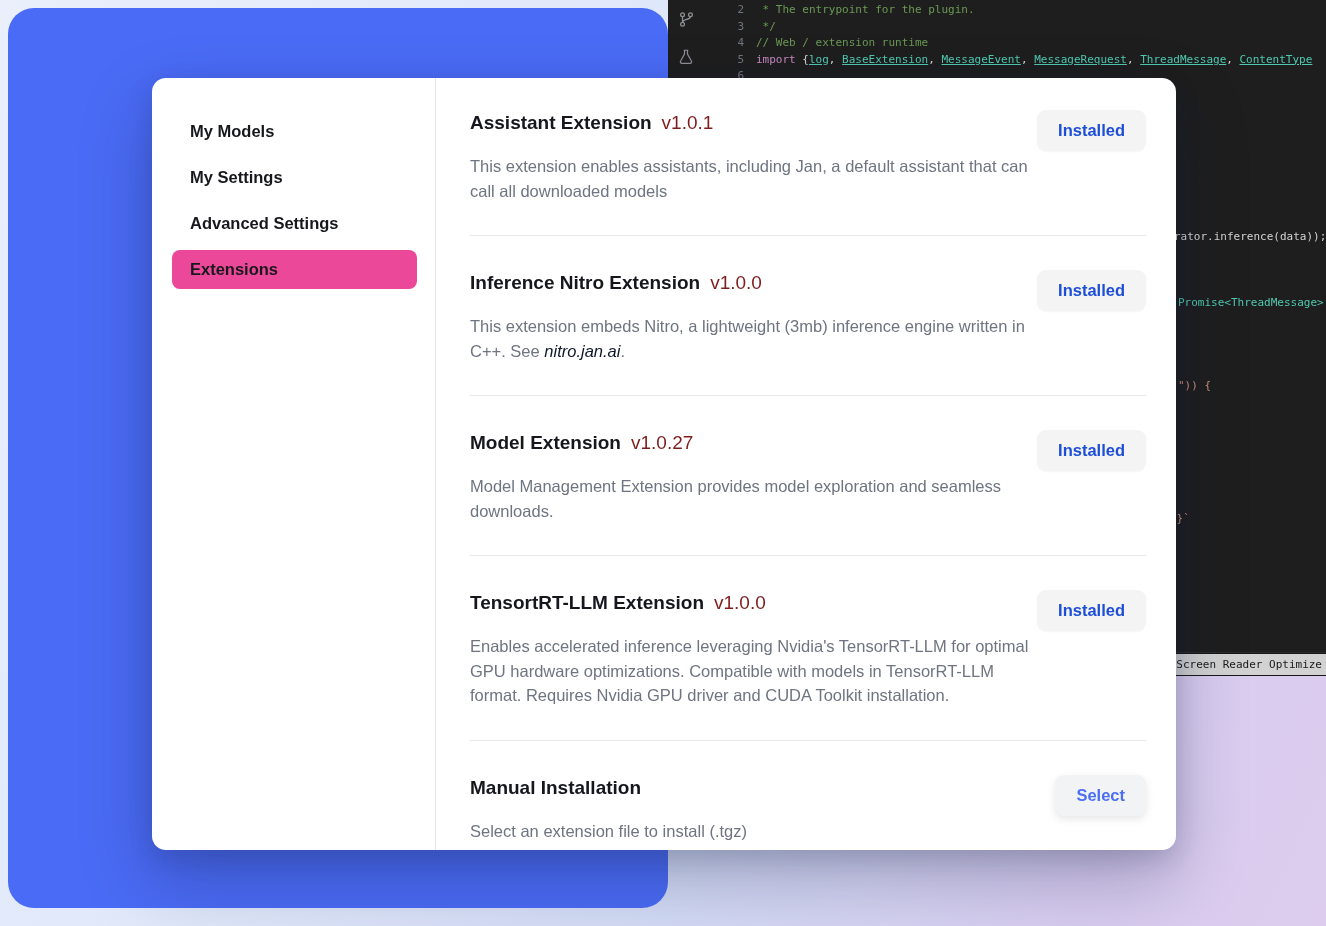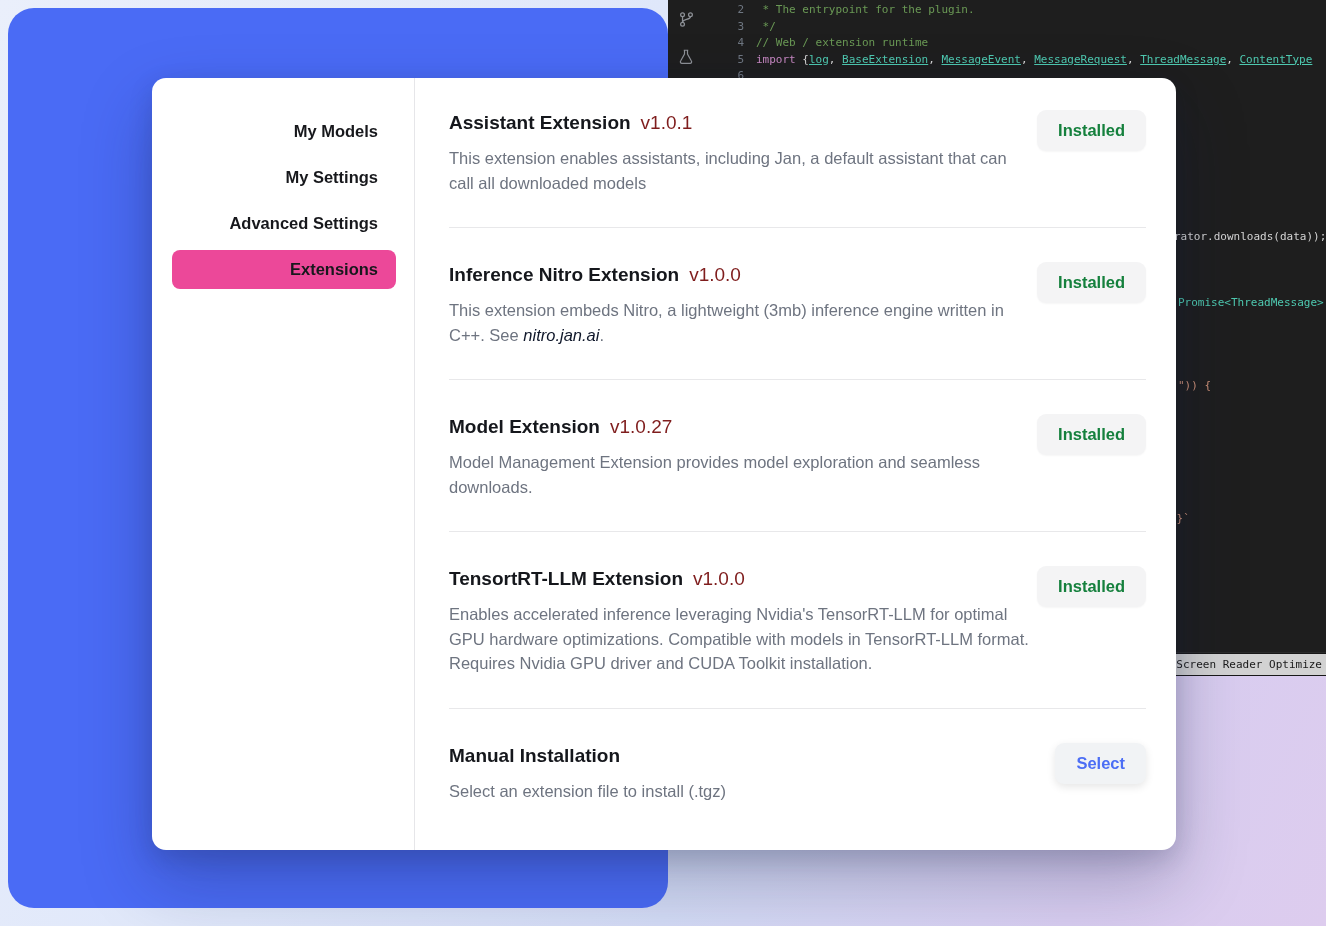--- a/index.html
+++ b/index.html
@@ -52,43 +52,43 @@
     padding:4px 10px; margin-right:-6px; white-space:nowrap;
   }
 
   
   .modal {
     position:absolute; left:152px; top:78px; width:1024px; height:772px;
     background:#ffffff; border-radius:14px;
     box-shadow:0 30px 70px rgba(20,30,70,.28), 0 8px 24px rgba(20,30,70,.16);
     display:flex; overflow:hidden;
   }
-  .nav { width:263px; flex-shrink:0; border-right:1px solid #e6e6e9; padding:34px 18px 0 20px;text-align:right; }
+  .nav { width:284px; flex-shrink:0; border-right:1px solid #e6e6e9; padding:34px 18px 0 20px; }
   .nav-item {
     font-weight:700; font-size:16.5px; color:#17181c;
     padding:10px 18px; border-radius:8px; margin-bottom:7px; cursor:pointer;
   }
   .nav-item.active { background:#ec4899; }
 
   .content { flex:1; padding:34px 30px 0 34px; }
   .section { display:flex; justify-content:space-between; align-items:flex-start; }
   .sec-text { max-width:582px; }
   .sec-title-row { display:flex; align-items:baseline; gap:10px;text-align:center; }
   .sec-title { font-size:19px; font-weight:700; color:#15171c; }
   .sec-version { font-size:19px; color:#7f1d1d; }
-  .sec-desc { margin-top:12px; font-size:16.5px; line-height:24.5px; color:#6e7480; }
+  .sec-desc { margin-top:20px; font-size:16.5px; line-height:24.5px; color:#6e7480; }
   .link { color:#0f172a; cursor:pointer;font-style:italic; }
   .divider { border-top:1px solid #e8e8ea; margin:32px 0 36px 0; }
 
   .btn {
     border:none; border-radius:9px; cursor:pointer; margin-top:-2px;
     font-family:inherit; font-size:16.5px; font-weight:600;
     padding:11px 21px; white-space:nowrap;
   }
-  .btn-installed { background:#f4f4f5; color:#15803d; box-shadow:0 1px 2px rgba(0,0,0,.04); }
+  .btn-installed { background:#f4f4f5; color:#1d4ed8; box-shadow:0 1px 2px rgba(0,0,0,.04); }
   .btn-select { background:#f1f3f5; color:#4c6ef5; box-shadow:0 3px 9px rgba(0,0,0,.10); }
 </style>
 </head>
 <body>
 
 <div class="page">
 
   <div class="blue-panel"></div>
 
   <div class="editor">
@@ -117,21 +117,21 @@
     </div>
 
     <div class="code">
       <div><span class="tok-comment"> * The entrypoint for the plugin.</span></div>
       <div><span class="tok-comment"> */</span></div>
       <div><span class="tok-plain"></span></div>
       <div><span class="tok-comment">// Web / extension runtime</span></div>
       <div><span class="tok-keyword">import </span><span class="tok-plain">{</span><span class="tok-ident">log</span><span class="tok-plain">, </span><span class="tok-ident">BaseExtension</span><span class="tok-plain">, </span><span class="tok-ident">MessageEvent</span><span class="tok-plain">, </span><span class="tok-ident">MessageRequest</span><span class="tok-plain">, </span><span class="tok-ident">ThreadMessage</span><span class="tok-plain">, </span><span class="tok-ident">ContentType</span></div>
     </div>
 
-    <span class="frag frag-1">rator.downloads(data));</span>
+    <span class="frag frag-1">rator.inference(data));</span>
     <span class="frag frag-2">Promise&lt;ThreadMessage&gt;</span>
     <span class="frag frag-3">")) {</span>
     <span class="frag frag-4">t}`</span>
 
     <div class="status-bar">
       <span class="status-go">go</span>
       <span class="status-badge">Screen Reader Optimize</span>
     </div>
   </div>
 

